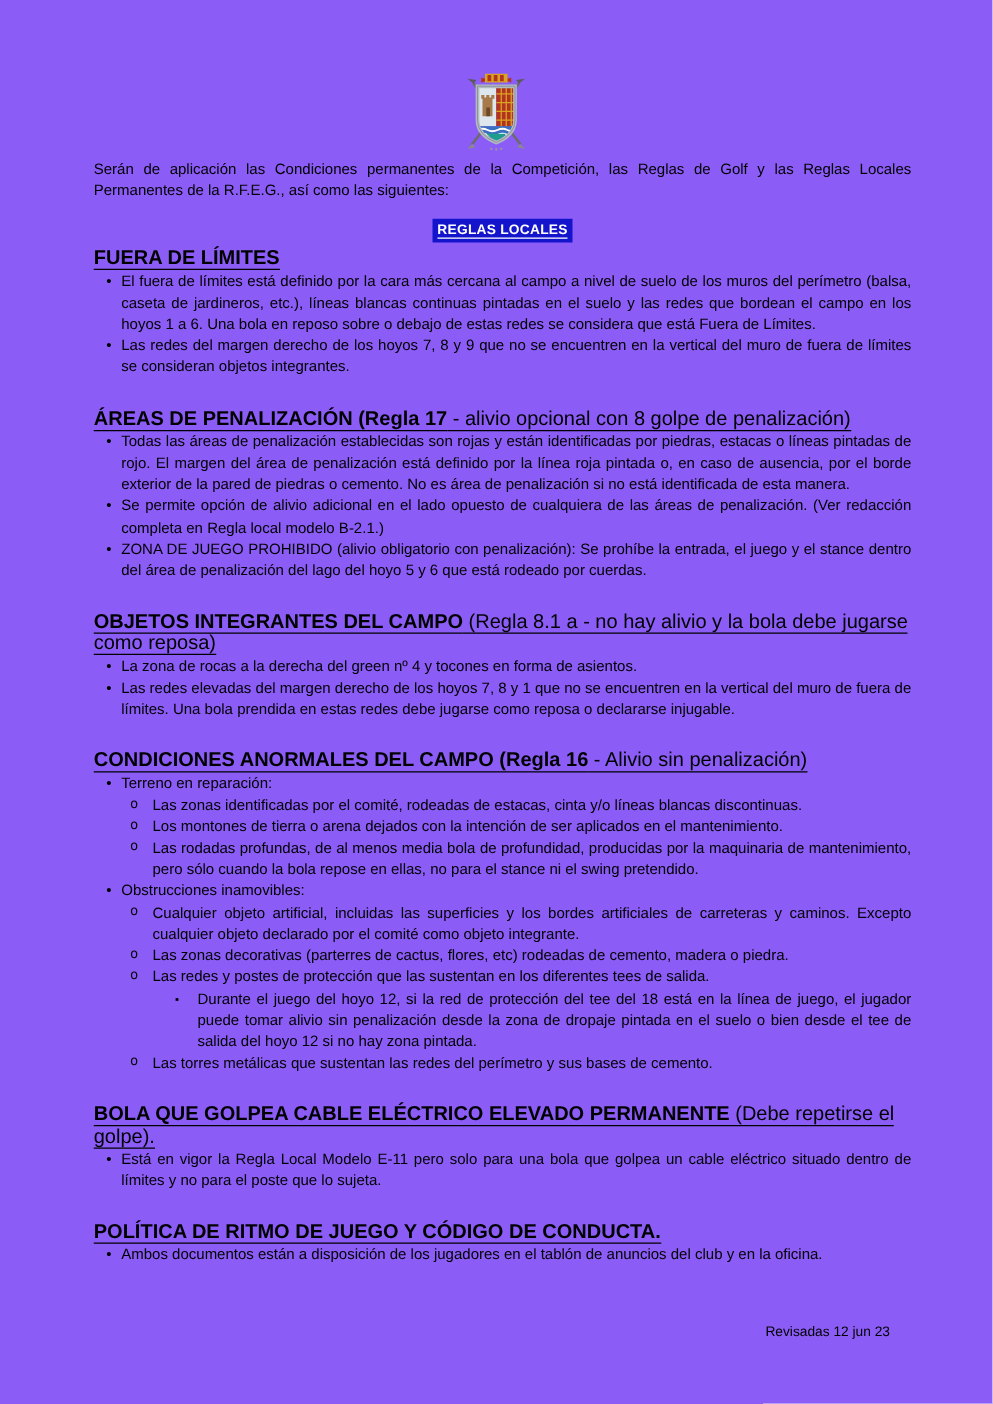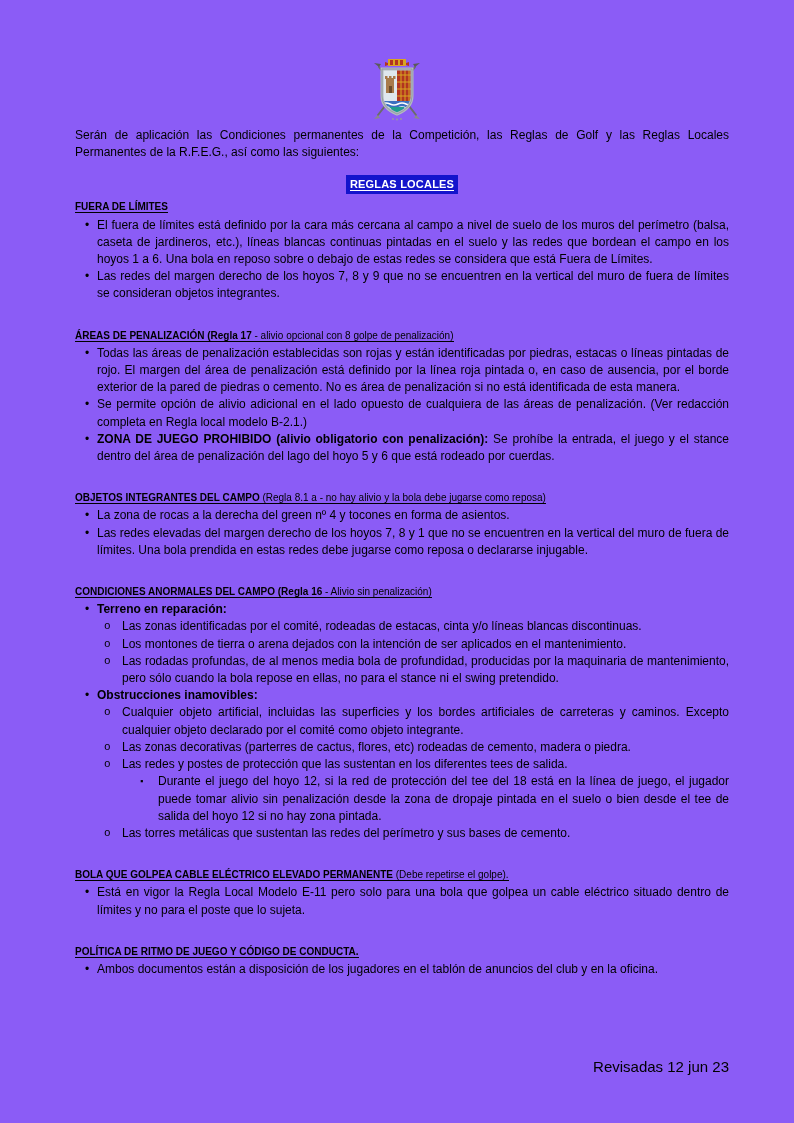--- a/index.html
+++ b/index.html
@@ -45,41 +45,41 @@
     font-weight: bold;
     font-size: 11px;
     line-height: 16px;
     padding: 1px 4px 2px 4px;
     letter-spacing: 0.2px;
   }
   .title-badge .ul { border-bottom: 1.5px solid #ffffff; }
   .sec { margin-top: 24px; }
   .sec:first-child { margin-top: 3px; }
   .sec-head {
-    font-size: 10px;
+    font-size: 16px;
     line-height: 17.2px;
     margin-bottom: 1px;
   }
   .sec-head span { border-bottom: 1.6px solid #000; }
   .sec-head .hb { font-weight: bold; }
   .li { display: flex; }
   .marker { flex: 0 0 auto; }
   .lvl1 { padding-left: 10px; }
   .lvl1 .marker { width: 12px; font-size: 12px; }
   .lvl2 { padding-left: 29px; }
   .lvl2 .marker { width: 18px; font-family: "Liberation Mono", monospace; font-size: 11px; }
   .lvl3 { padding-left: 65px; }
   .lvl3 .marker { width: 18px; font-size: 9px; line-height: 17.2px; }
   .btext { flex: 1 1 auto; text-align: justify; }
-  .lead { font-weight: bold; }
+  .lead { font-weight: normal; }
   .footer {
     position: absolute;
     top: 1058px;
-    right: 65px;
-    font-size: 15px;
+    right: 82px;
+    font-size: 11px;
   }
 </style>
 </head>
 <body>
 
 <div class="page">
 
   <div class="crest">
     <svg width="58" height="66" viewBox="0 0 58 66">
 

